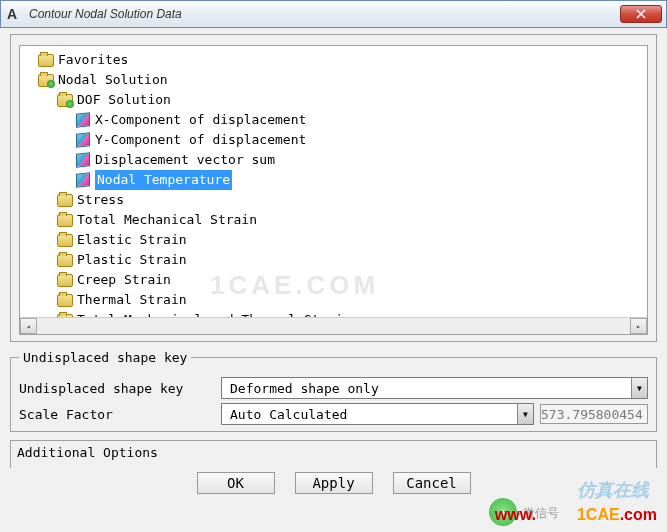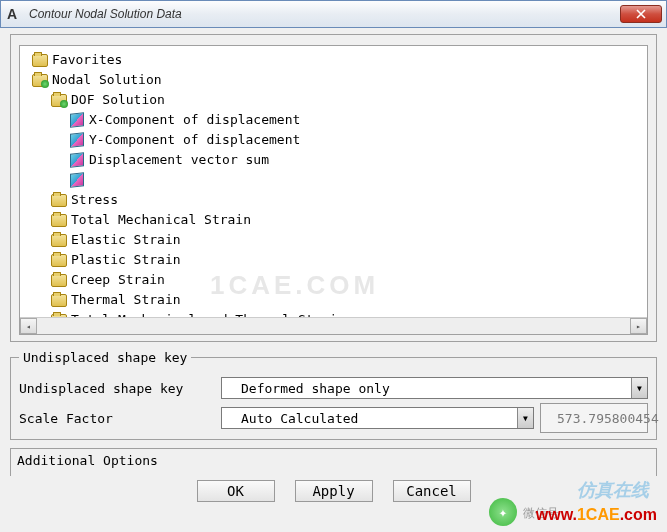--- a/index.html
+++ b/index.html
@@ -40,21 +40,21 @@
 }
 .tree-wrap {
   background: #fff;
   border: 1px solid #a0a0a0;
   height: 290px;
   overflow: hidden;
   position: relative;
   margin-top: 4px;
 }
 .tree {
-  padding: 4px 12px;
+  padding: 4px 18px;
   line-height: 20px;
   white-space: nowrap;
 }
 .tree-item { display: flex; align-items: center; height: 20px; }
 .ind { display: inline-block; width: 19px; }
 .folder-icon {
   width: 16px; height: 13px; display:inline-block; margin-right: 4px;
   background: linear-gradient(to bottom,#f3e29a,#e0c050);
   border: 1px solid #a88412; border-radius: 2px;
   position: relative; flex-shrink:0;
@@ -82,24 +82,24 @@
   display:flex;
 }
 .sbtn{width:17px;height:16px;background:linear-gradient(#f5f5f5,#dcdcdc);border:1px solid #aaa;display:flex;align-items:center;justify-content:center;font-size:8px;color:#555;}
 .strack{flex:1;background:#eee;}
 .form-grid { display:grid; grid-template-columns: 196px 1fr 108px; gap:4px 6px; align-items:center; margin-top:6px; }
 .form-grid .row2 { grid-column:3; }
 .dd {
   display:flex; align-items:center; height:22px;
   background:#fff; border:1px solid #7a7a7a;
 }
-.dd span{flex:1;padding:0 19px;font-family:"SimSun",monospace;}
+.dd span{flex:1;padding:0 8px;font-family:"SimSun",monospace;}
 .dd .arrow{width:16px;height:100%;background:linear-gradient(#eee,#ccc);border-left:1px solid #888;display:flex;align-items:center;justify-content:center;font-size:8px;}
 .readonly-input{
-  height:30px;background:#f4f4f4;border:1px solid #999;padding:0 16px;
+  height:20px;background:#f4f4f4;border:1px solid #999;padding:0 0;
   color:#7a7a7a;font-family:"SimSun",monospace;display:flex;align-items:center;
 }
 .addl {
   border:1px solid #a0a0a0;border-bottom:none;padding:4px 23px 8px 6px;
 }
 .btn-bar{
   display:flex;justify-content:center;gap:20px;height:30px;align-items:flex-start;
   padding-top:4px;
 }
 .btn{
@@ -108,21 +108,21 @@
 }
 .watermark1{
   position:absolute;right:18px;bottom:30px;font-family:"Microsoft YaHei",sans-serif;
   font-size:18px;color:#a6cfe8;font-style:italic;font-weight:bold;pointer-events:none;
 }
 .watermark2{
   position:absolute;right:10px;bottom:8px;font-family:Arial,sans-serif;
   font-size:16px;font-weight:bold;pointer-events:none;
 }
 .watermark2 .w{color:#c00;}
-.watermark2 .o{color:#f90;}
+.watermark2 .o{color:#f90;margin-left:41px;}
 .wechat-badge{
   position:absolute;right:150px;bottom:6px;width:28px;height:28px;border-radius:50%;
   background:radial-gradient(circle,#8de08d,#3db83d);display:flex;align-items:center;justify-content:center;
   color:#fff;font-size:14px;pointer-events:none;
 }
 .wechat-text{
   position:absolute;right:108px;bottom:10px;font-size:12px;color:#999;pointer-events:none;
 }
 .center-wm{
   position:absolute;left:210px;top:270px;font-size:26px;font-family:Arial;letter-spacing:4px;
@@ -175,20 +175,21 @@
         <div class="tree-item">
             <span class="ind"></span>
             <span class="ind"></span>
             <span class="cube-icon"></span>
             <span>Displacement vector sum</span>
           </div>
         <div class="tree-item">
             <span class="ind"></span>
             <span class="ind"></span>
             <span class="cube-icon"></span>
+            <span class="sel">Nodal Temperature</span>
           </div>
         <div class="tree-item">
             <span class="ind"></span>
             <span class="folder-icon"></span>
             <span>Stress</span>
           </div>
         <div class="tree-item">
             <span class="ind"></span>
             <span class="folder-icon"></span>
             <span>Total Mechanical Strain</span>

